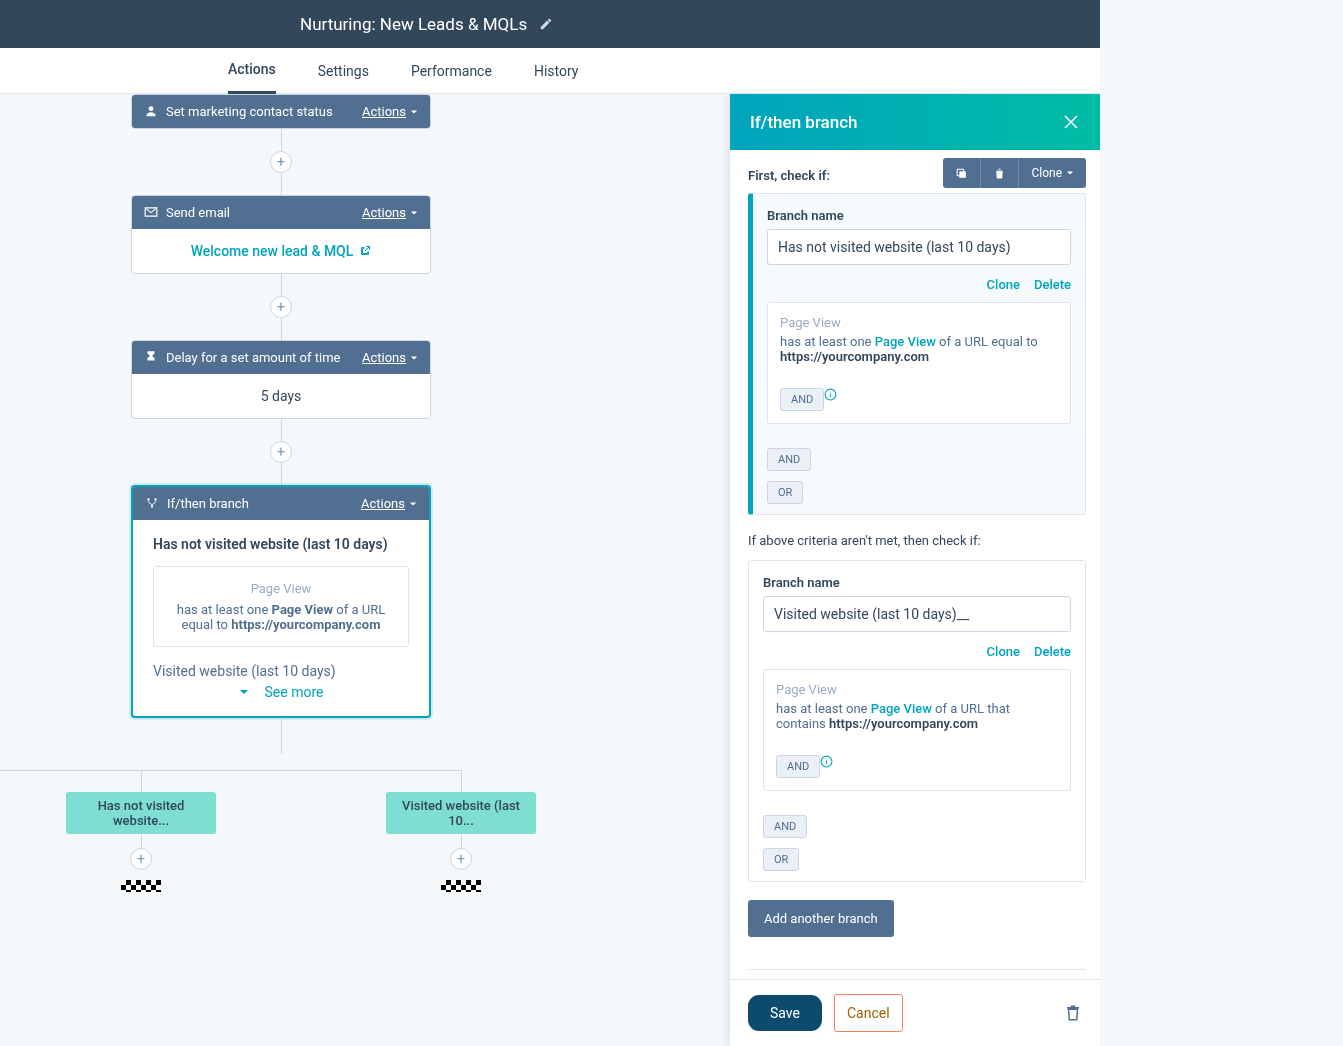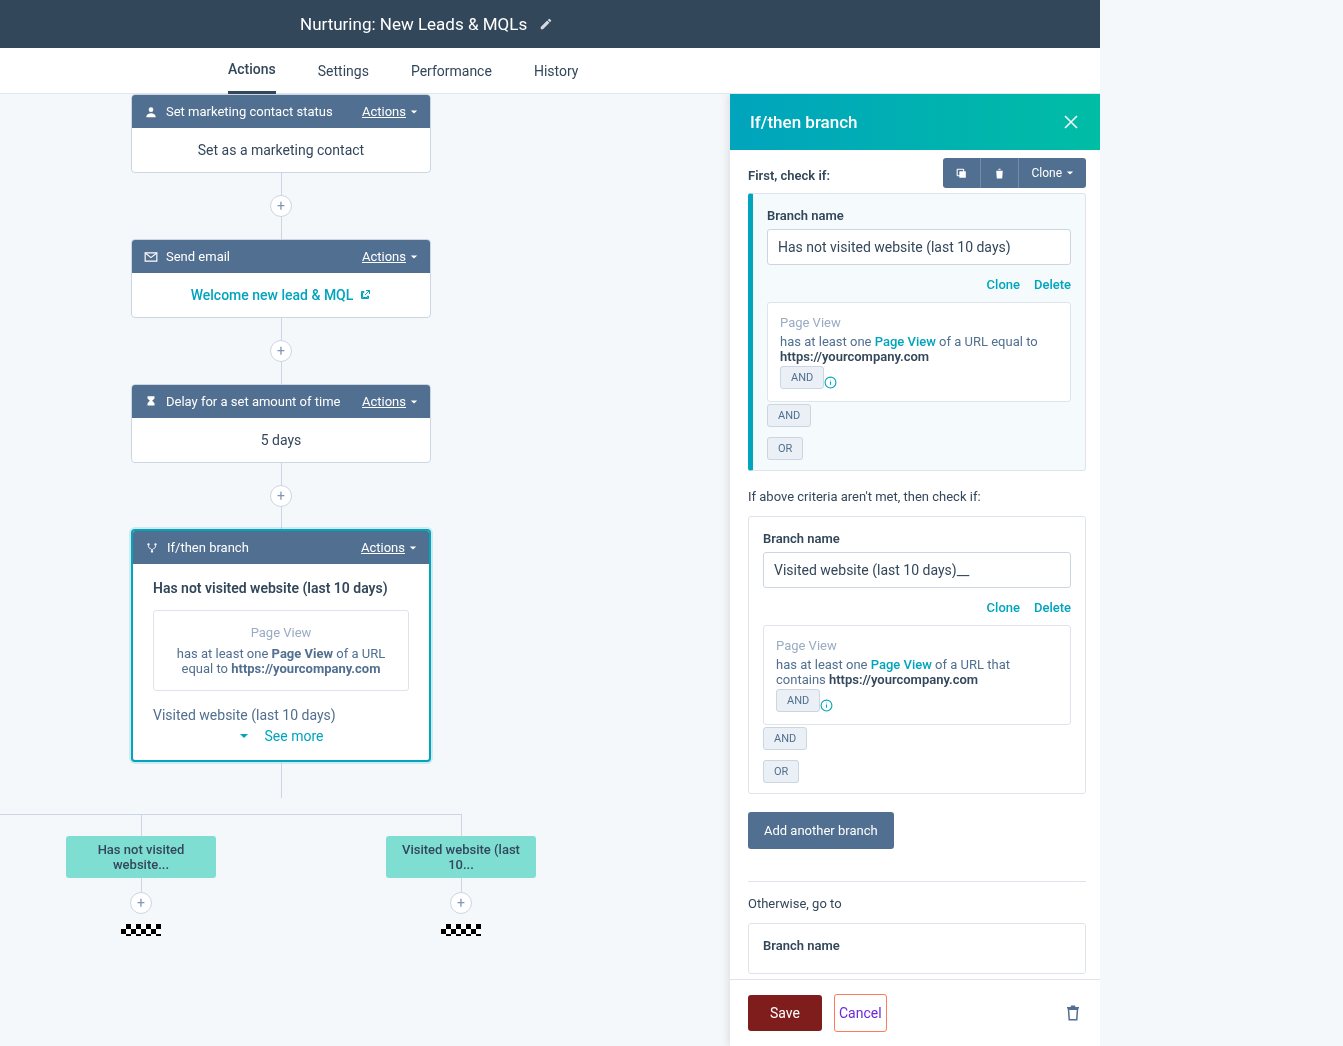--- a/index.html
+++ b/index.html
@@ -10,21 +10,21 @@
 .pencil{width:14px;height:14px;opacity:.8}
 .tabs{background:#fff;border-bottom:1px solid #dee7ed;height:46px;display:flex;align-items:center;padding-left:228px;gap:42px}
 .tab{font-size:14px;color:#33475b;cursor:pointer;height:46px;display:flex;align-items:center}
 .tab.active{color:#33475b;border-bottom:3px solid #33475b;font-weight:500}
 .main{flex:1;display:flex;position:relative;overflow:hidden}
 .canvas{flex:1;position:relative;background:#f5f8fa}
 .workflow{position:absolute;left:50%;transform:translateX(-64%);top:0;width:600px}
 .card{width:300px;margin:0 auto;background:#fff;border:1px solid #cbd6e2;border-radius:4px;overflow:hidden}
 .card.selected{border:2px solid #00a4bd;box-shadow:0 0 0 2px rgba(0,164,189,.15)}
 .card-head{background:#516f90;color:#fff;font-size:13px;padding:9px 12px;display:flex;align-items:center;justify-content:space-between}
-.card-head-left{display:flex;align-items:flex-end;gap:8px}
+.card-head-left{display:flex;align-items:flex-start;gap:8px}
 .card-head-icon{width:14px;height:14px;flex-shrink:0}
 .card-actions{font-size:13px;text-decoration:underline;display:flex;align-items:center;gap:4px;cursor:pointer}
 .caret{width:8px;height:8px}
 .card-body{padding:14px 16px;text-align:center;font-size:14px;color:#33475b}
 .card-body.link{color:#00a4bd;font-weight:500;display:flex;align-items:center;justify-content:center;gap:6px}
 .ext-icon{width:12px;height:12px}
 .connector{width:1px;height:22px;background:#cbd6e2;margin:0 auto}
 .plus-btn{width:22px;height:22px;border:1px solid #cbd6e2;border-radius:50%;background:#fff;display:flex;align-items:center;justify-content:center;margin:0 auto;font-size:14px;color:#7c98b6;cursor:pointer}
 .branch-card-body{padding:16px 20px;text-align:left}
 .branch-name{font-size:14px;font-weight:600;color:#33475b;margin-bottom:14px}
@@ -53,31 +53,31 @@
 .branch-block{border:1px solid #dfe3eb;border-radius:3px;padding:14px;margin-bottom:18px;position:relative}
 .branch-block.active{border-left:5px solid #00a4bd;background:#f5fbfd}
 .field-label{font-size:13px;font-weight:600;color:#33475b;margin-bottom:6px}
 .input{width:100%;border:1px solid #cbd6e2;border-radius:3px;padding:9px 10px;font-size:14px;color:#33475b;background:#fff}
 .link-row{display:flex;justify-content:flex-end;gap:14px;margin:12px 0 10px}
 .link-btn{color:#00a4bd;font-size:13px;cursor:pointer;font-weight:500}
 .filter-card{border:1px solid #dfe3eb;border-radius:3px;padding:12px;background:#fff;font-size:13px;color:#516f90}
 .filter-card .pv-label{color:#99acc2;margin-bottom:4px}
 .filter-card .pv-link{color:#00a4bd;font-weight:500}
 .filter-card .url{color:#33475b;font-weight:600}
-.and-row{display:flex;align-items:flex-end;gap:0;margin-top:2px}
+.and-row{display:flex;align-items:flex-start;gap:0;margin-top:24px}
 .logic-btn{border:1px solid #cbd6e2;background:#eaf0f6;color:#516f90;font-size:11px;padding:4px 10px;border-radius:3px;cursor:pointer}
 .info-icon{width:13px;height:13px;color:#00a4bd}
 .or-btn{margin-top:10px}
 .section-label2{font-size:13px;font-weight:400;color:#33475b;margin:4px 0 12px}
 .add-branch{background:#516f90;color:#fff;border:none;padding:11px 16px;font-size:13px;border-radius:3px;cursor:pointer;margin-bottom:18px}
 .divider{height:1px;background:#dfe3eb;margin:14px 0}
 .otherwise-block{border:1px solid #dfe3eb;border-radius:3px;padding:14px}
 .panel-foot{border-top:1px solid #dfe3eb;padding:14px 18px;display:flex;align-items:center;gap:12px;background:#fff}
-.btn-save{background:#7f1d1d;color:#fff;border:none;padding:10px 22px;font-size:14px;border-radius:3px;cursor:pointer}
-.btn-cancel{background:#fff;color:#6d28d9;border:1px solid #ff7a59;padding:10px 4px;font-size:14px;border-radius:3px;cursor:pointer}
+.btn-save{background:#0c4a6e;color:#fff;border:none;padding:10px 22px;font-size:14px;border-radius:11px;cursor:pointer}
+.btn-cancel{background:#fff;color:#a16207;border:1px solid #ff7a59;padding:10px 12px;font-size:14px;border-radius:3px;cursor:pointer}
 .trash-foot{margin-left:auto;width:18px;height:18px;cursor:pointer;color:#516f90}
 </style>
 </head>
 <body>
 
 <div class="app">
   <div class="topbar">
     <div class="topbar-title">
       <span>Nurturing: New Leads &amp; MQLs</span>
       <svg class="pencil" viewBox="0 0 24 24" fill="#fff">
@@ -104,21 +104,20 @@
                 </svg>
               <span>Set marketing contact status</span>
             </div>
             <div class="card-actions">
               <span>Actions</span>
               <svg class="caret" viewBox="0 0 10 10" fill="#fff">
                   <path d="M1 3l4 4 4-4z"></path>
                 </svg>
             </div>
           </div>
-          <div class="card-body">Set as a marketing contact</div>
         </div>
         <div class="connector"></div>
           <div class="plus-btn">+</div>
           <div class="connector"></div>
 
         <div class="card">
           <div class="card-head">
             <div class="card-head-left">
               <svg class="card-head-icon" viewBox="0 0 24 24" fill="#fff">
                   <path d="M2 5h20v14H2z" fill="none" stroke="#fff" stroke-width="2"></path>

